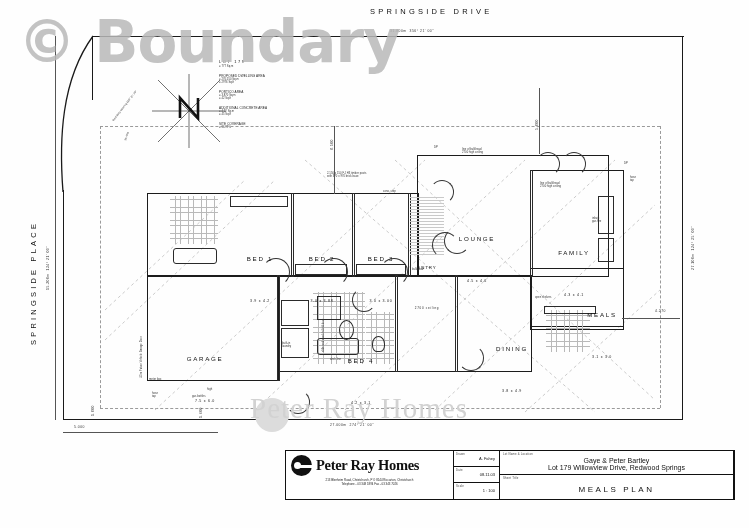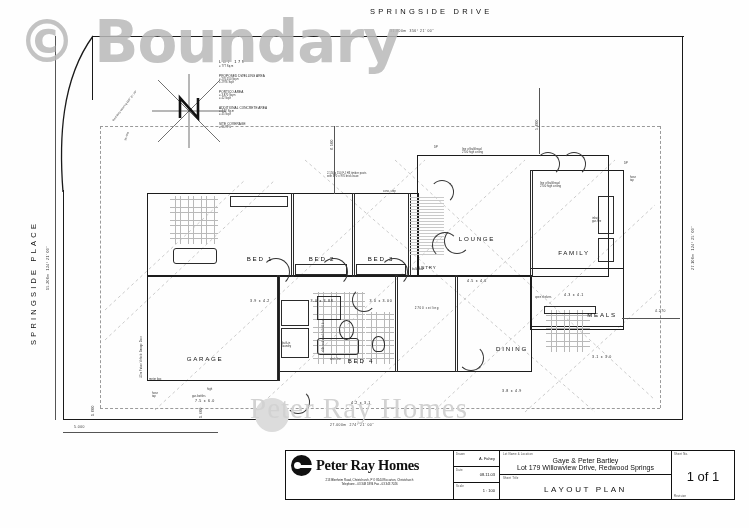--- a/index.html
+++ b/index.html
@@ -318,24 +318,19 @@
     </div>
 
     <div class="tb-cell" id="desc-cell">
       <div class="desc-top">
         <div class="tb-cap">Lot Name &amp; Location</div>
         <div class="client">Gaye &amp; Peter Bartley</div>
         <div class="client2">Lot 179 Willowview Drive, Redwood Springs</div>
       </div>
       <div class="desc-bot">
         <div class="tb-cap">Sheet Title</div>
-        <div class="sheet-title">LAYOUT PLAN</div>
-      </div>
-    </div>
-
-    <div class="tb-cell" id="sheetno-cell">
-      <div class="tb-cap" style="padding:1px 2px;">Sheet No.</div>
-      <div class="sheetno">1 of 1</div>
-      <div class="tb-cap" style="position:absolute;left:2px;bottom:1px;">Revision</div>
-    </div>
+        <div class="sheet-title">MEALS PLAN</div>
+      </div>
+    </div>
+
   </div>
 
 </div>
 
 </body></html>

